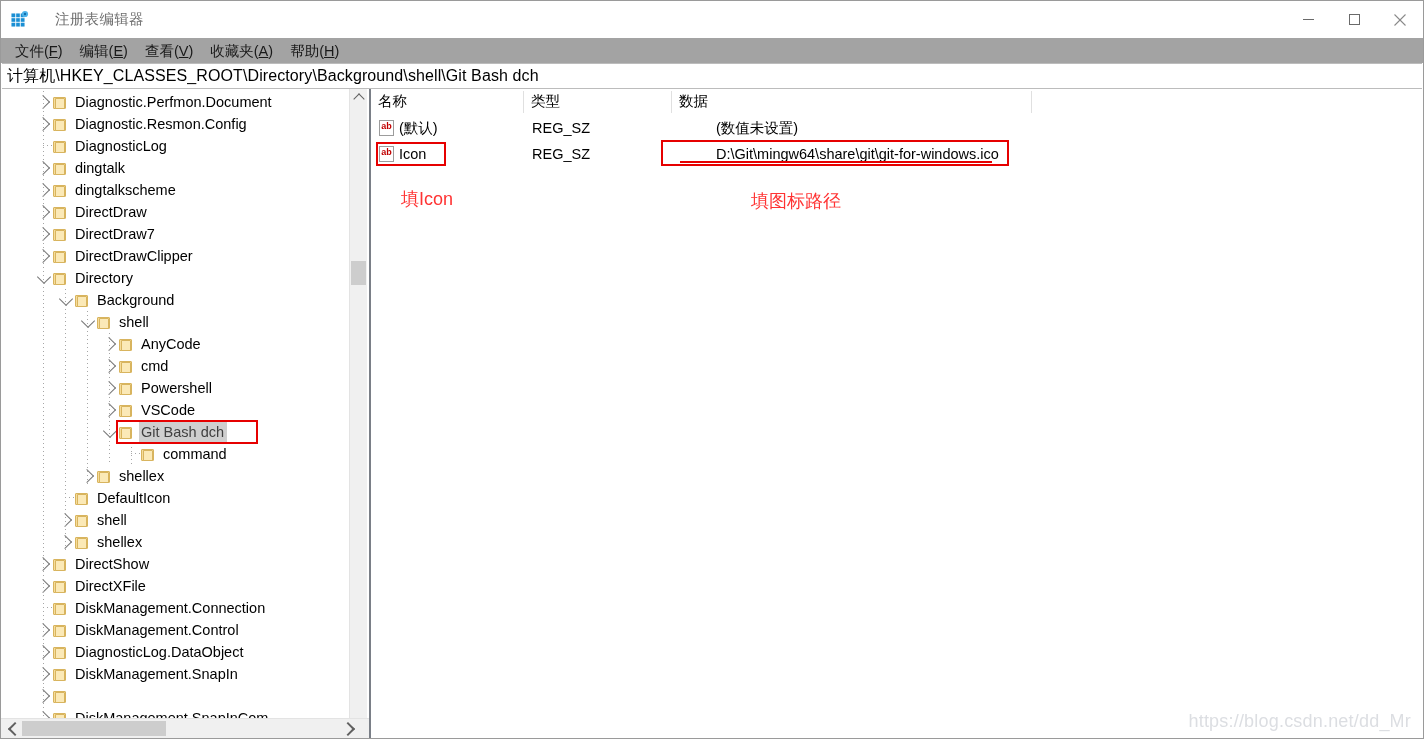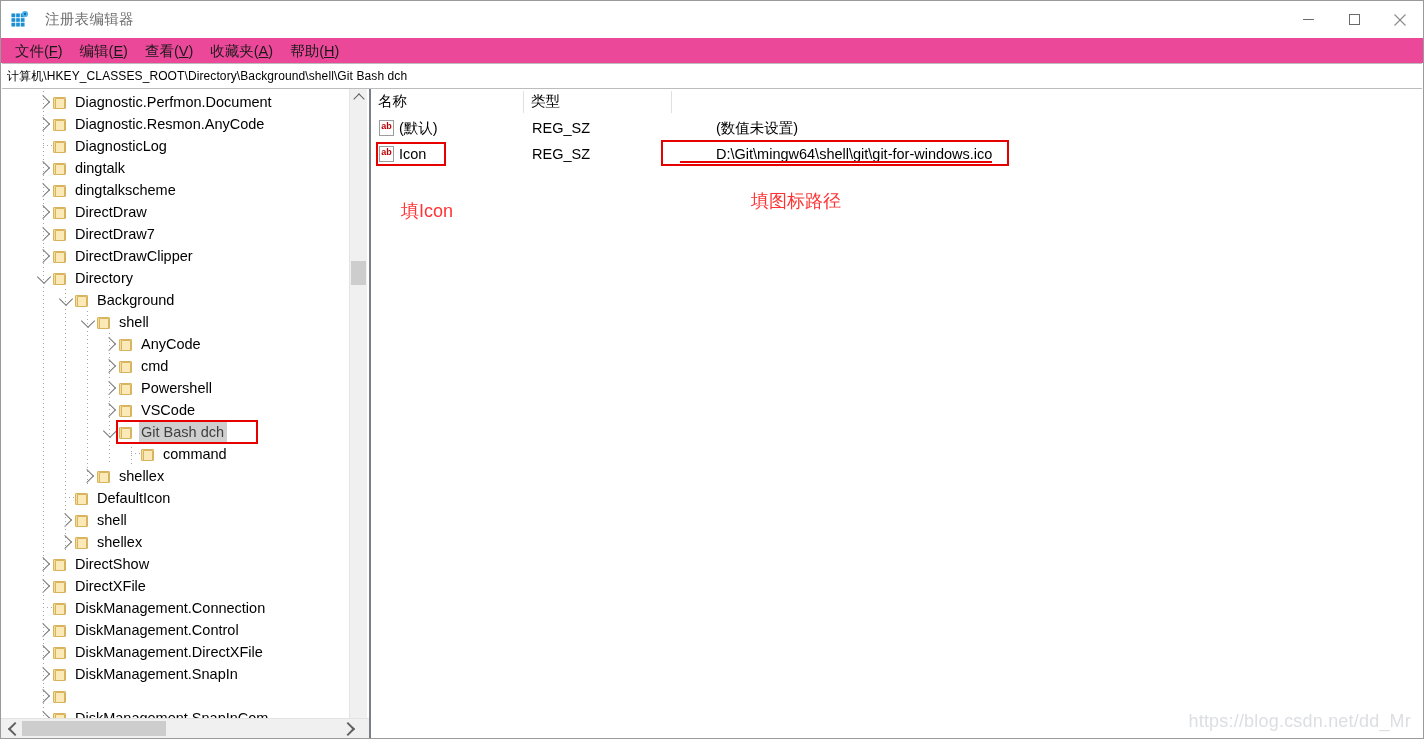--- a/index.html
+++ b/index.html
@@ -35,21 +35,21 @@
     align-items: center;
     position: relative;
   }
   .title-icon {
     width: 22px; height: 22px;
     margin-left: 8px;
     position: relative;
     flex: 0 0 auto;
   }
   .title-text {
-    margin-left: 14px;
+    margin-left: 24px;
     font-size: 14.5px;
     color: #6d6d6d;
     letter-spacing: 0.3px;
     white-space: nowrap;
   }
   .win-buttons {
     position: absolute;
     right: 0; top: 0;
     height: 37px;
     display: flex;
@@ -62,21 +62,21 @@
     justify-content: center;
   }
 
   
   .menubar {
     height: 25px;
     min-height: 25px;
     display: flex;
     align-items: center;
     padding-left: 6px;
-    background: #ec4899;
+    background: #a3a3a3;
   }
   .menu-item {
     font-size: 14.5px;
     color: #1a1a1a;
     padding: 2px 9px 2px 8px;
     white-space: nowrap;
     line-height: 18px;
   }
   .menu-item u { text-decoration: underline; }
 
@@ -88,21 +88,21 @@
     border: 1px solid #bcbcbc;
     border-left: none;
     border-right: none;
     background: #ffffff;
     display: flex;
     align-items: center;
     padding-left: 5px;
     box-sizing: border-box;
   }
   .address-text {
-    font-size: 12px;
+    font-size: 16px;
     color: #000000;
     white-space: nowrap;
     letter-spacing: 0.1px;
   }
 
   
   .content {
     flex: 1 1 auto;
     display: flex;
     position: relative;
@@ -442,21 +442,21 @@
             </div>
             <div class="tree-row">
               <div style="width: 34px; flex: 0 0 auto; height: 22px;"></div>
               <div class="tw">
                 <div class="chev collapsed"></div>
               </div>
               <div class="folder">
                 <div class="f-back"></div>
                 <div class="f-front"></div>
               </div>
-              <span class="label-box">Diagnostic.Resmon.AnyCode</span>
+              <span class="label-box">Diagnostic.Resmon.Config</span>
             </div>
             <div class="tree-row">
               <div style="width: 34px; flex: 0 0 auto; height: 22px;"></div>
               <div class="tw"></div>
               <div class="folder">
                 <div class="f-back"></div>
                 <div class="f-front"></div>
               </div>
               <span class="label-box">DiagnosticLog</span>
             </div>
@@ -698,21 +698,21 @@
             </div>
             <div class="tree-row">
               <div style="width: 34px; flex: 0 0 auto; height: 22px;"></div>
               <div class="tw">
                 <div class="chev collapsed"></div>
               </div>
               <div class="folder">
                 <div class="f-back"></div>
                 <div class="f-front"></div>
               </div>
-              <span class="label-box">DiskManagement.DirectXFile</span>
+              <span class="label-box">DiagnosticLog.DataObject</span>
             </div>
             <div class="tree-row">
               <div style="width: 34px; flex: 0 0 auto; height: 22px;"></div>
               <div class="tw">
                 <div class="chev collapsed"></div>
               </div>
               <div class="folder">
                 <div class="f-back"></div>
                 <div class="f-front"></div>
               </div>
@@ -777,20 +777,24 @@
     <div class="value-pane">
       <div class="col-headers">
         <div class="col-h col-name">
           <span>名称</span>
           <span class="divider"></span>
         </div>
         <div class="col-h col-type">
           <span>类型</span>
           <span class="divider"></span>
         </div>
+        <div class="col-h col-data">
+          <span>数据</span>
+          <span class="divider"></span>
+        </div>
       </div>
 
       <div id="value-rows">
           <div class="val-row">
             <div class="val-name">
               <span class="ab-icon">
                 <span class="page"></span>
                 <span class="ab">ab</span>
               </span>
               <span>(默认)</span>
@@ -800,25 +804,25 @@
           </div>
           <div class="val-row">
             <div class="val-name">
               <span class="ab-icon">
                 <span class="page"></span>
                 <span class="ab">ab</span>
               </span>
               <span>Icon</span>
             </div>
             <div class="val-type">REG_SZ</div>
-            <div class="val-data">D:\Git\mingw64\shell\git\git-for-windows.ico</div>
+            <div class="val-data">D:\Git\mingw64\share\git\git-for-windows.ico</div>
           </div>
         </div>
 
-      <div class="annot-text" style="left:30px; top:110px;">填Icon</div>
+      <div class="annot-text" style="left:30px; top:98px;">填Icon</div>
       <div class="annot-text" style="left:380px; top:100px;">填图标路径</div>
 
       <div class="watermark">https://blog.csdn.net/dd_Mr</div>
     <div class="ann-box" style="left: 5px; top: 53px; width: 70px; height: 24px;"></div>
         <div class="ann-box" style="left: 290px; top: 51px; width: 347.8px; height: 26px;"></div>
         <div style="position: absolute; left: 309px; top: 72px; width: 312.4px; height: 2px; background: rgb(230, 0, 0);"></div>
       </div>
 
   </div>
 </div>

